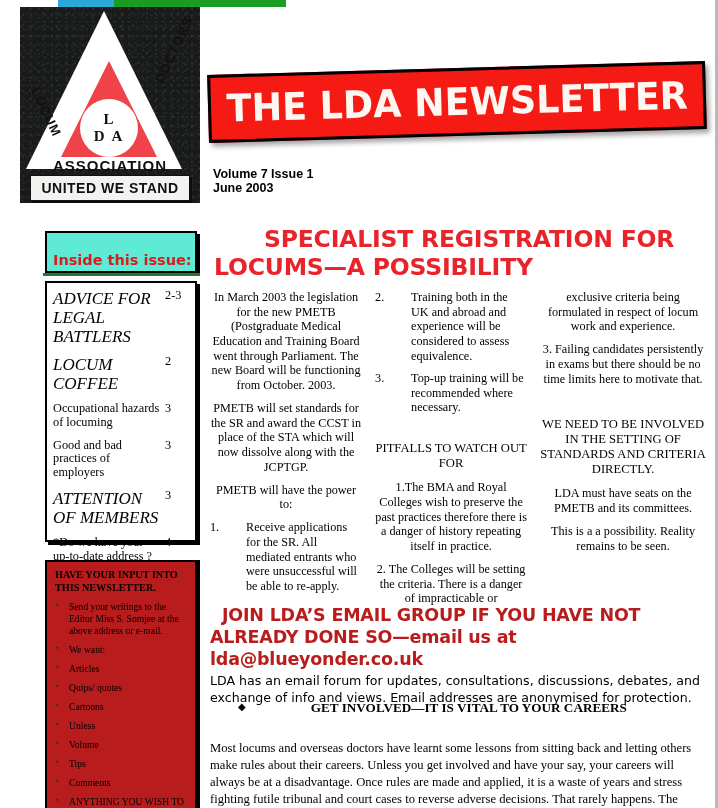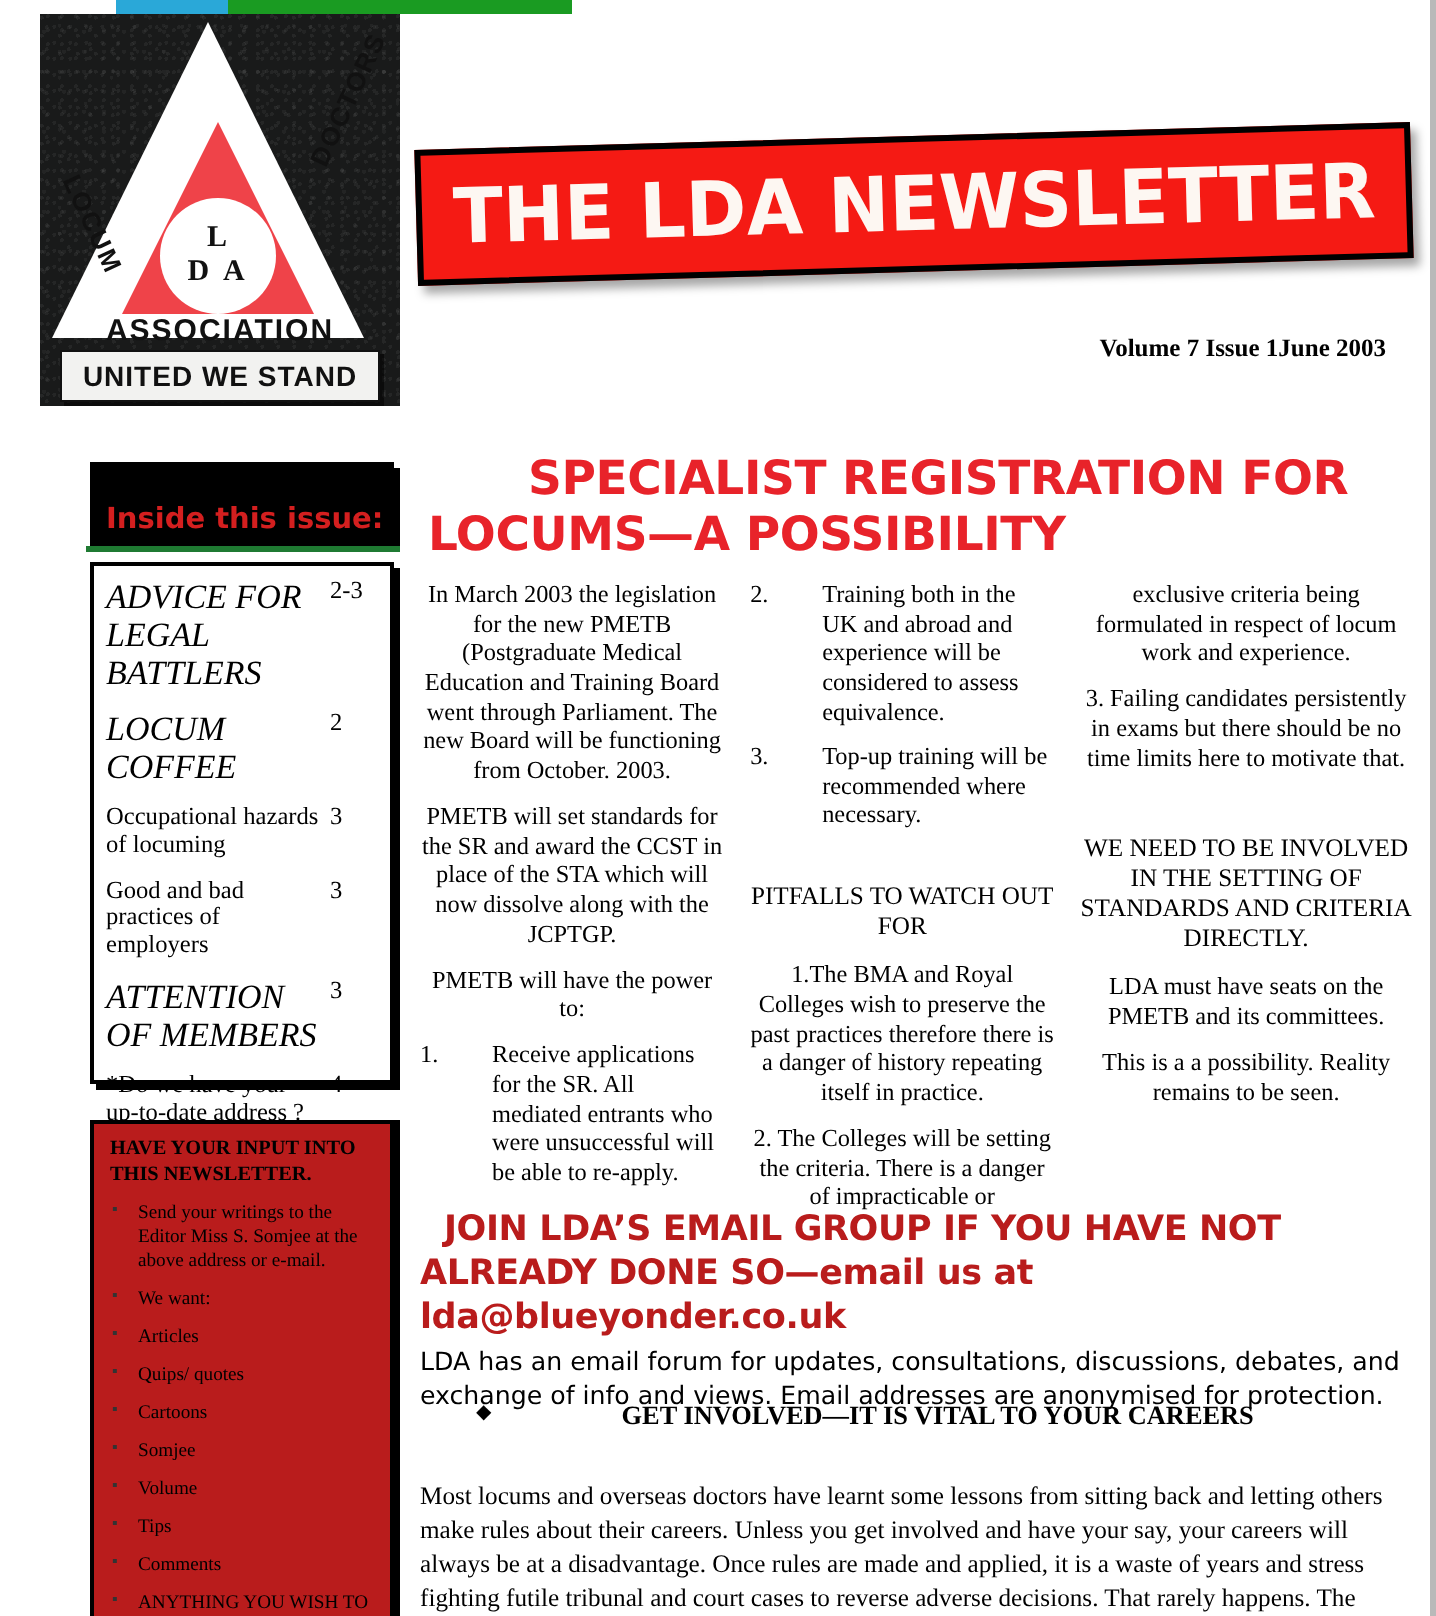--- a/index.html
+++ b/index.html
@@ -114,30 +114,30 @@
     font-size:38px;
     letter-spacing:0px;
     color:#fdf7f2;
     white-space:nowrap;
     transform: scaleX(.96);
   }
 
   
   .volline {
     position:absolute; left:213px; top:167px; width:480px;
-    display:flex; justify-content:flex-end;
-    font-family:Liberation Serif, serif;
-    font-weight:bold; font-size:12.5px; color:#000;
+    display:flex; justify-content:flex-start;
+    font-family:Liberation Sans, sans-serif;
+    font-weight:bold; font-size:12.5px; color:#000;flex-direction:column;
   }
 
   
   .toc-head {
     position:absolute; left:45px; top:231px;
     width:148px; height:38px;
-    background:#000000;
+    background:#5eead4;
     border:2px solid #000;
     box-shadow: 3px 3px 0 #000;
     display:flex; align-items:flex-end;
   }
   .toc-head-text {
     font-family:"DejaVu Sans", sans-serif;
     font-weight:bold; font-size:14.5px;
     color:#d41f1f;
     padding: 0 0 3px 6px;
     white-space:nowrap;
@@ -358,21 +358,21 @@
   </div>
 
 <div class="input-box">
   <div class="input-title">HAVE YOUR INPUT INTO THIS NEWSLETTER.</div>
   <ul class="input-list" id="input-list">
       <li>Send your writings to the Editor Miss S. Somjee at the above address or e-mail.</li>
       <li>We want:</li>
       <li>Articles</li>
       <li>Quips/ quotes</li>
       <li>Cartoons</li>
-      <li>Somjee</li>
+      <li>Unless</li>
       <li>Volume</li>
       <li>Tips</li>
       <li>Comments</li>
       <li>ANYTHING YOU WISH TO VOICE</li>
     </ul>
 </div>
 
 <div class="headline">
   <span class="l1">SPECIALIST REGISTRATION FOR</span>
   <span class="l2">LOCUMS—A POSSIBILITY</span>

